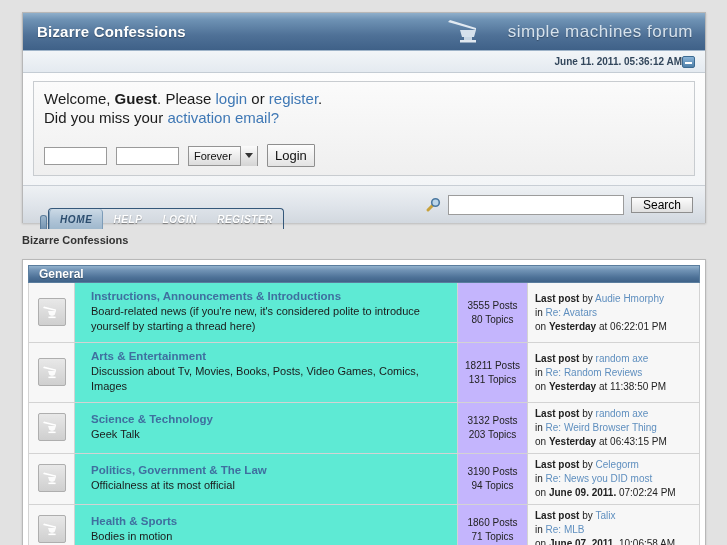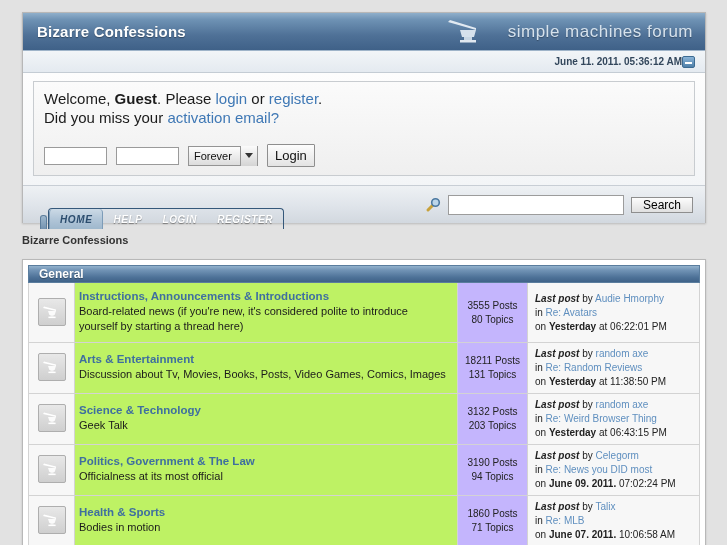--- a/index.html
+++ b/index.html
@@ -288,22 +288,22 @@
     vertical-align: middle;
     background: #f7f7f7;
   }
   tr.board-row td.c-icon {
     width: 46px;
     text-align: center;
     padding: 6px 0;
     background: #f7f7f7;
   }
   tr.board-row td.c-info {
-    padding: 7px 8px 8px 4px;
-    background: #bef264;
+    padding: 7px 8px 8px 16px;
+    background: #5eead4;
   }
   tr.board-row td.c-stats {
     width: 70px;
     text-align: center;
     font-size: 10px;
     color: #222;
     line-height: 14px;
     background: #c4b5fd;
     padding: 4px 4px;
   }
@@ -337,21 +337,21 @@
     margin-bottom: 2px;
     text-decoration: none;
     cursor: pointer;
   }
   .board-desc {
     font-size: 11px;
     color: #1b1b1b;
     line-height: 15px;
   }
   .lp-line { white-space: nowrap; overflow: hidden; }
-  .lp-label { font-weight: bold; font-style: italic; }
+  .lp-label { font-weight: bold; }
   .lp-link { color: #5f8fbf; text-decoration: none; cursor: pointer; }
   .lp-strong { font-weight: bold; }
   .stat-line { display: block; white-space: nowrap; }
 </style>
 </head>
 <body>
 
 <div id="page">
 
   <div class="header-wrap">

